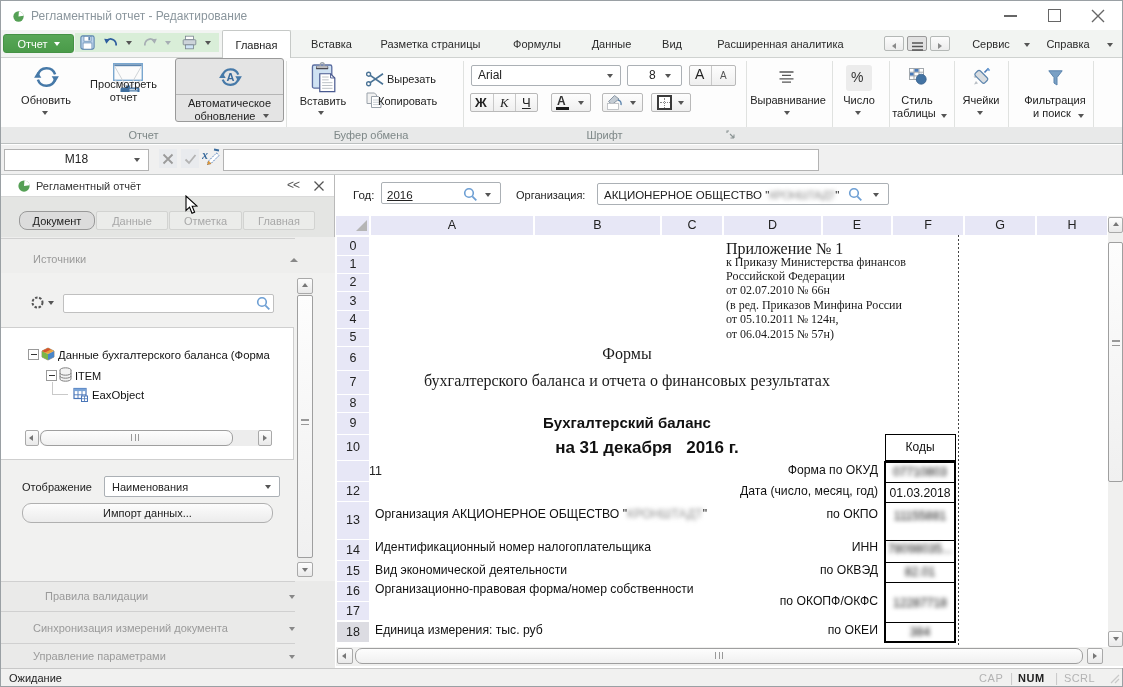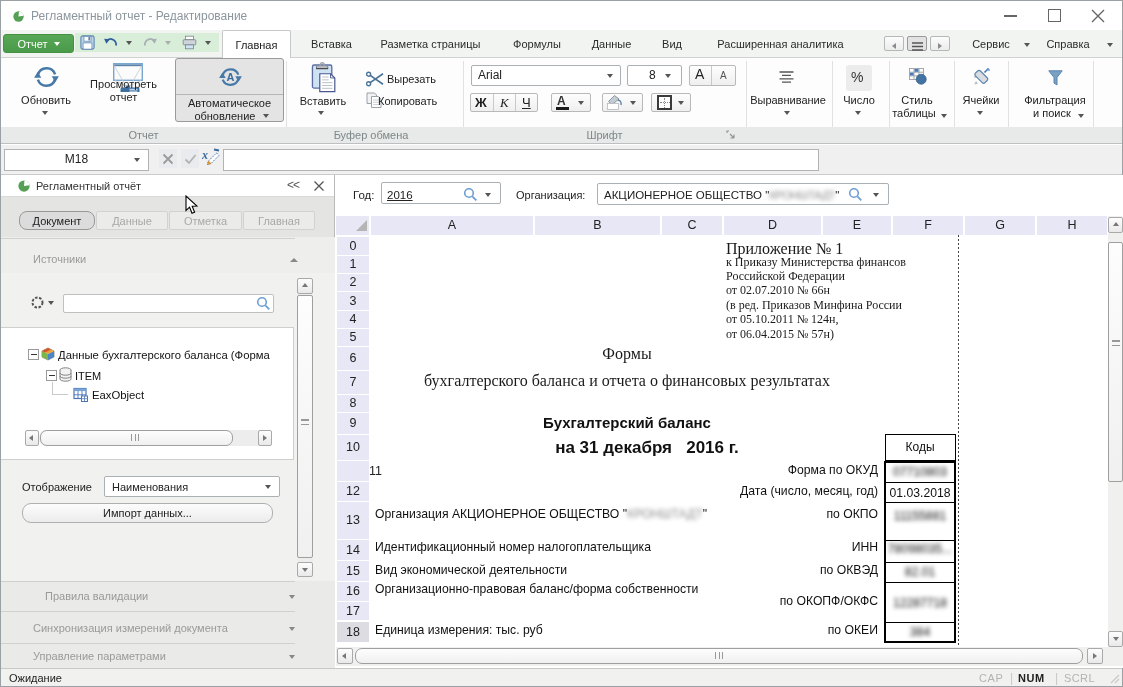--- a/index.html
+++ b/index.html
@@ -453,21 +453,21 @@
     <div class="glabel2" style="left:342px;top:308.5px;width:200px;text-align:right;">Дата (число, месяц, год)</div>
     <div class="glabel2" style="left:342px;top:331.5px;width:200px;text-align:right;">по ОКПО</div>
     <div class="glabel2" style="left:342px;top:364.5px;width:200px;text-align:right;">ИНН</div>
     <div class="glabel2" style="left:342px;top:388px;width:200px;text-align:right;">по ОКВЭД</div>
     <div class="glabel2" style="left:342px;top:418.5px;width:200px;text-align:right;">по ОКОПФ/ОКФС</div>
     <div class="glabel2" style="left:342px;top:448px;width:200px;text-align:right;">по ОКЕИ</div>
 
     <div class="glabel2" style="left:39px;top:331.5px;">Организация АКЦИОНЕРНОЕ ОБЩЕСТВО "<span class="blur">КРОНШТАДТ</span>"</div>
     <div class="glabel2" style="left:39px;top:364.5px;">Идентификационный номер налогоплательщика</div>
     <div class="glabel2" style="left:39px;top:388px;">Вид экономической деятельности</div>
-    <div class="glabel2" style="left:39px;top:407px;">Организационно-правовая баланс/форма собственности</div>
+    <div class="glabel2" style="left:39px;top:407px;">Организационно-правовая форма/номер собственности</div>
     <div class="glabel2" style="left:39px;top:448px;">Единица измерения: тыс. руб</div>
 
     <div class="glabel2 blur" style="left:549px;top:290px;width:70px;text-align:center;">07710803</div>
     <div class="glabel2" style="left:549px;top:310.5px;width:70px;text-align:center;">01.03.2018</div>
     <div class="glabel2 blur" style="left:549px;top:333.5px;width:70px;text-align:center;">11155881</div>
     <div class="glabel2 blur" style="left:549px;top:366.5px;width:70px;text-align:center;">78098035...</div>
     <div class="glabel2 blur" style="left:549px;top:390px;width:70px;text-align:center;">82.01</div>
     <div class="glabel2 blur" style="left:549px;top:420.5px;width:70px;text-align:center;">12287718</div>
     <div class="glabel2 blur" style="left:549px;top:450px;width:70px;text-align:center;">384</div>
 

